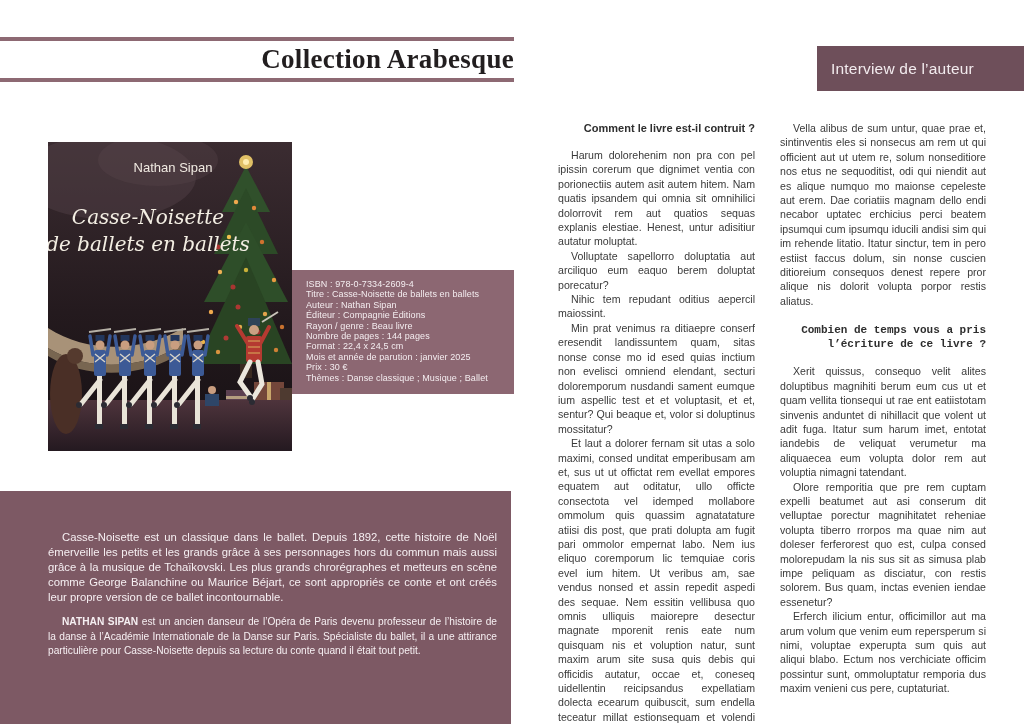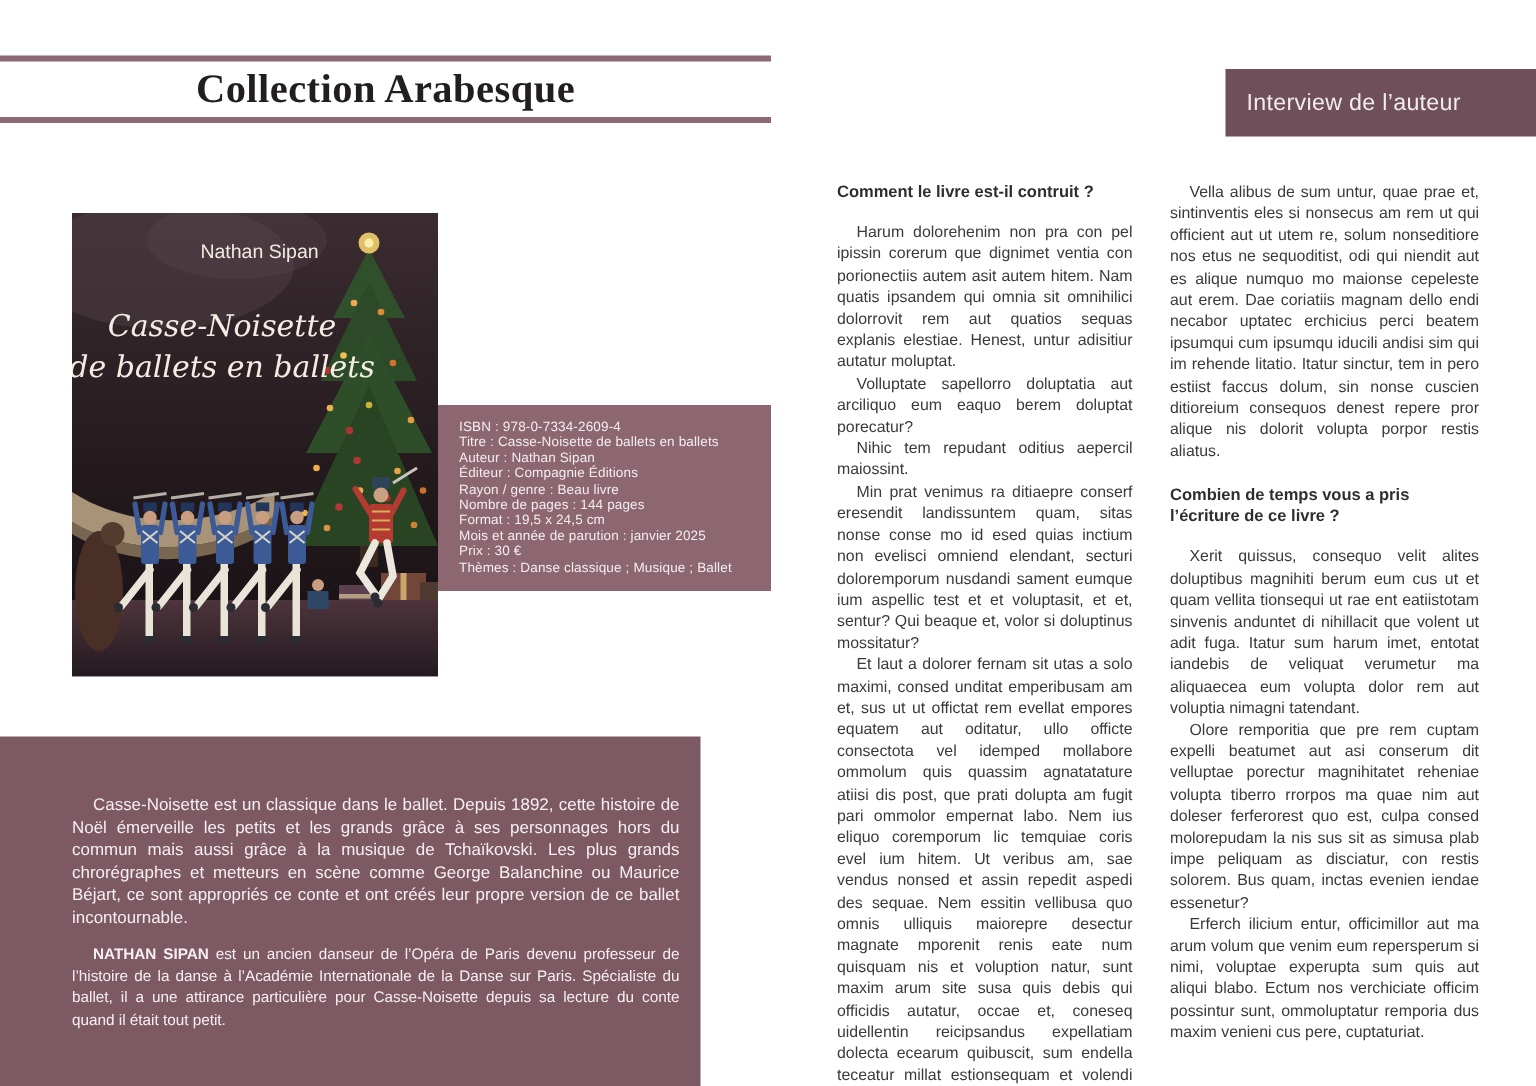--- a/index.html
+++ b/index.html
@@ -6,54 +6,54 @@
   #canvas{
     position:relative;width:1024px;height:724px;background:#ffffff;
     font-family:"Liberation Sans",sans-serif;overflow:hidden;
   }
   
   .rule{position:absolute;left:0;width:514px;height:4px;background:var(--rule,#8d6973);}
   .rule-top{top:37px;}
   .rule-bottom{top:78px;}
   .collection-title{
     position:absolute;left:0;top:41px;width:514px;height:37px;line-height:37px;
-    text-align:center;font-family:"Liberation Serif",serif;font-weight:bold;
+    text-align:right;font-family:"Liberation Serif",serif;font-weight:bold;
     font-size:27px;color:var(--title-text,#221e1f);letter-spacing:.3px;
   }
   
   .banner{
     position:absolute;left:817px;top:46px;width:207px;height:45px;box-sizing:border-box;
     background:var(--banner-bg,#6e4f5a);color:#f2ebee;font-size:15.5px;line-height:45px;
     padding-left:14px;letter-spacing:.2px;
   }
   
   .cover{position:absolute;left:48px;top:142px;width:244px;height:309px;}
   
   .info-box{
     position:absolute;left:292px;top:230px;width:222px;height:124px;box-sizing:border-box;
     background:var(--info-box-bg,#8c6772);color:#f4edf0;
     padding:9px 8px 0 14px;font-size:9px;line-height:10.4px;letter-spacing:.1px;margin-top:40px;
   }
   .info-box div{white-space:nowrap;}
   
   .desc-block{
-    position:absolute;left:0;top:491px;width:467px;height:233px;box-sizing:border-box;
+    position:absolute;left:0;top:491px;width:511px;height:233px;box-sizing:border-box;
     background:var(--description-bg,#7d5964);color:#f6eff2;
     padding:39px 14px 0 48px;
   }
   .desc-block p{margin:0;font-size:11.3px;line-height:15px;text-align:justify;text-indent:14px;}
   .desc-block p.bio{margin-top:10px;font-size:10.2px;line-height:14.6px;}
   .bold{font-weight:bold;}
   
   .col{position:absolute;top:121px;color:var(--body-text,#3a3a3a);font-size:10.6px;line-height:14.4px;}
   .col1{left:558px;width:197px;}
   .col2{left:780px;width:206px;}
   .col p{margin:0;text-align:justify;text-indent:13px;}
-  .col h3{margin:0 0 13px 0;font-size:11px;line-height:14px;font-weight:bold;color:#2e2e2e;text-align:left;}
-  .col h3.mid{margin-top:15px;}
+  .col h3{margin:0 0 13px 0;font-size:11px;line-height:14px;font-weight:bold;color:#2e2e2e;text-align:right;}
+  .col h3.mid{margin-top:15px;font-family:Liberation Mono, monospace;}
 </style>
 </head>
 <body>
 
 <div id="canvas">
 
   <div class="rule rule-top"></div>
   <div class="collection-title">Collection Arabesque</div>
   <div class="rule rule-bottom"></div>
 
@@ -173,21 +173,21 @@
     <text x="100" y="109" text-anchor="middle" font-family="DejaVu Serif, serif" font-style="italic" font-size="20" fill="#f3eee3">de ballets en ballets</text>
   </svg>
 
   <div class="info-box">
     <div>ISBN : 978-0-7334-2609-4</div>
     <div>Titre : Casse-Noisette de ballets en ballets</div>
     <div>Auteur : Nathan Sipan</div>
     <div>Éditeur : Compagnie Éditions</div>
     <div>Rayon / genre : Beau livre</div>
     <div>Nombre de pages : 144 pages</div>
-    <div>Format : 19,5 x 24,5 cm</div>
+    <div>Format : 22,4 x 24,5 cm</div>
     <div>Mois et année de parution : janvier 2025</div>
     <div>Prix : 30 €</div>
     <div>Thèmes : Danse classique ; Musique ; Ballet</div>
   </div>
 
   <div class="desc-block">
     <p>Casse-Noisette est un classique dans le ballet. Depuis 1892, cette histoire de Noël émerveille les petits et les grands grâce à ses personnages hors du commun mais aussi grâce à la musique de Tchaïkovski. Les plus grands chrorégraphes et metteurs en scène comme George Balanchine ou Maurice Béjart, ce sont appropriés ce conte et ont créés leur propre version de ce ballet incontournable.</p>
     <p class="bio"><span class="bold">NATHAN SIPAN</span><span> est un ancien danseur de l’Opéra de Paris devenu professeur de l’histoire de la danse à l’Académie Internationale de la Danse sur Paris. Spécialiste du ballet, il a une attirance particulière pour Casse-Noisette depuis sa lecture du conte quand il était tout petit.</span></p>
   </div>
 

